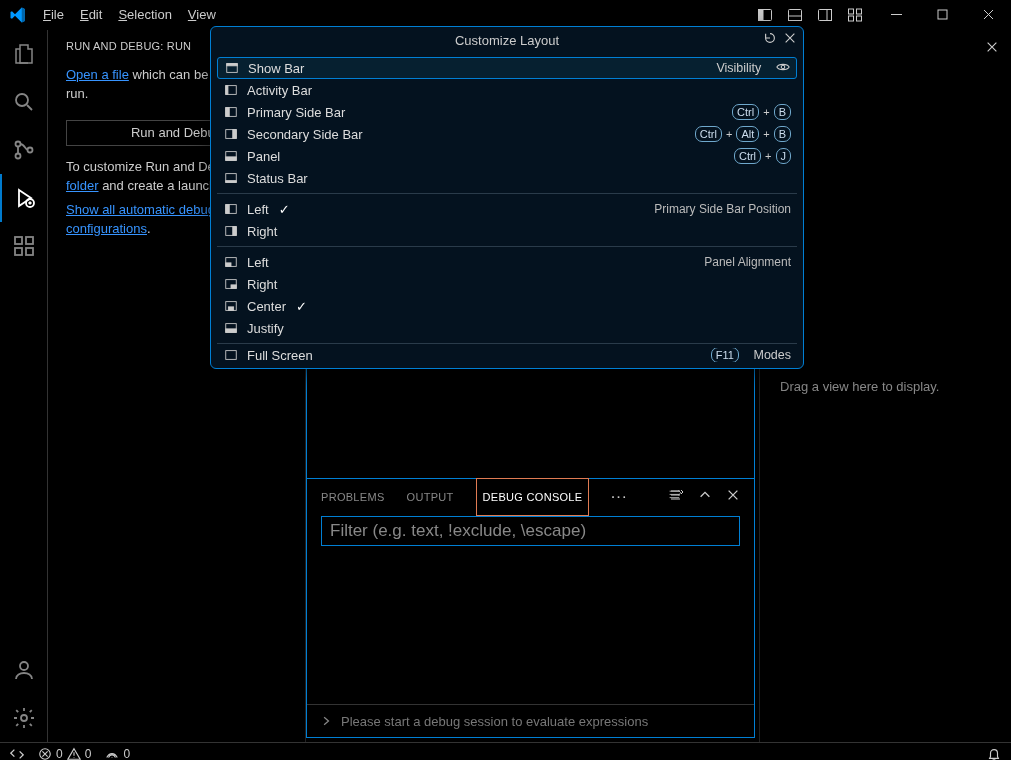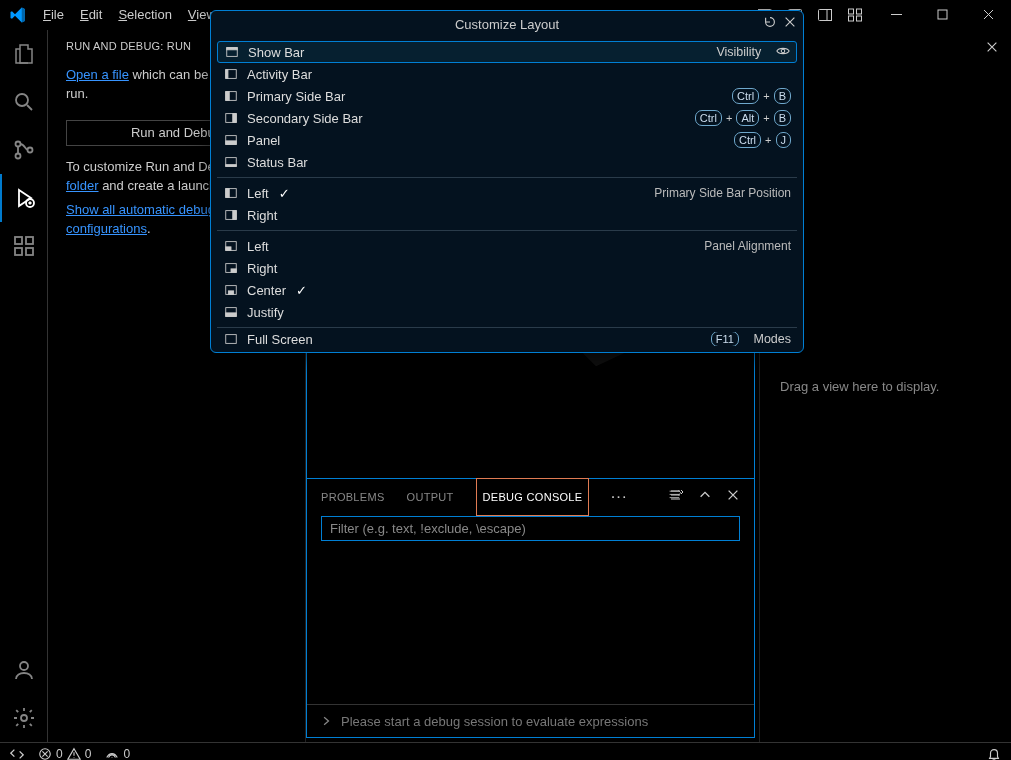--- a/index.html
+++ b/index.html
@@ -30,30 +30,30 @@
 .big-btn{border:1px solid #444;background:transparent;color:#ccc;width:100%;height:26px;font-size:13px;margin:10px 0 12px 0;cursor:pointer}
 .editor-area{flex:1;display:flex;flex-direction:column;position:relative}
 .editor-top{flex:1;border:1px solid #007fd4;border-bottom:none;margin:4px 4px 0 0;position:relative;overflow:hidden;display:flex;align-items:center;justify-content:center}
 .watermark{opacity:.06;width:260px;height:260px}
 .panel{height:260px;border:1px solid #007fd4;margin:0 4px 4px 0;display:flex;flex-direction:column;background:#000}
 .panel-tabs{height:35px;display:flex;align-items:center;padding:0 14px;gap:22px;color:#888;font-size:11px}
 .panel-tabs .tab{cursor:pointer;letter-spacing:.3px}
 .panel-tabs .tab.active{color:#fff;border:1px solid #e07b53;padding:12px 6px}
 .panel-actions{margin-left:auto;display:flex;gap:14px;color:#ccc}
 .panel-filter{margin:2px 14px 6px 14px}
-.panel-filter input{width:100%;background:#000;border:1px solid #007fd4;color:#ccc;padding:4px 8px;font-size:13px;outline:none}
+.panel-filter input{width:100%;background:#000;border:1px solid #007fd4;color:#ccc;padding:4px 8px;font-size:17px;outline:none}
 .panel-filter input::placeholder{color:#888}
 .panel-body{flex:1}
 .panel-input{height:28px;border-top:1px solid #333;display:flex;align-items:center;padding:16px 14px;gap:10px;color:#777;font-family:Consolas,monospace;font-size:13px}
 .right-empty{width:252px;border-left:1px solid #222;display:flex;align-items:center;justify-content:flex-start;color:#888;font-size:13px;text-align:center;padding:0 20px}
 .statusbar{height:22px;background:#000;display:flex;align-items:center;color:#ccc;font-size:12px;padding:0 10px;gap:14px;border-top:1px solid #333}
 .statusbar .sb-item{display:flex;align-items:center;gap:4px}
 .statusbar .sb-right{margin-left:auto}
 
-.popup{position:absolute;left:210px;top:10px;width:594px;background:#04121f;border:1px solid #007fd4;border-radius:6px;box-shadow:0 4px 20px rgba(0,0,0,.6);z-index:100;overflow:hidden}
+.popup{position:absolute;left:210px;top:26px;width:594px;background:#04121f;border:1px solid #007fd4;border-radius:6px;box-shadow:0 4px 20px rgba(0,0,0,.6);z-index:100;overflow:hidden}
 .popup-title{height:26px;display:flex;align-items:center;justify-content:center;font-size:13px;color:#ccc;position:relative}
 .popup-title .pt-actions{position:absolute;right:6px;top:4px;display:flex;gap:6px}
 .popup-list{padding:4px 6px 6px 6px}
 .popup-item{height:22px;display:flex;align-items:center;padding:0 6px;border-radius:3px;font-size:13px;color:#ddd;gap:8px;position:relative}
 .popup-item.selected{border:1px solid #007fd4;background:#062030}
 .popup-item .pi-icon{width:16px;height:16px;display:inline-flex;align-items:center;justify-content:center}
 .popup-item .pi-icon svg{width:14px;height:14px}
 .popup-item .pi-right{margin-left:auto;color:#bbb;display:flex;align-items:center;gap:4px;font-size:12px}
 .popup-sep{height:1px;background:#2a3b4a;margin:4px 0}
 .popup-section-label{font-size:12.5px;color:#ccc}

